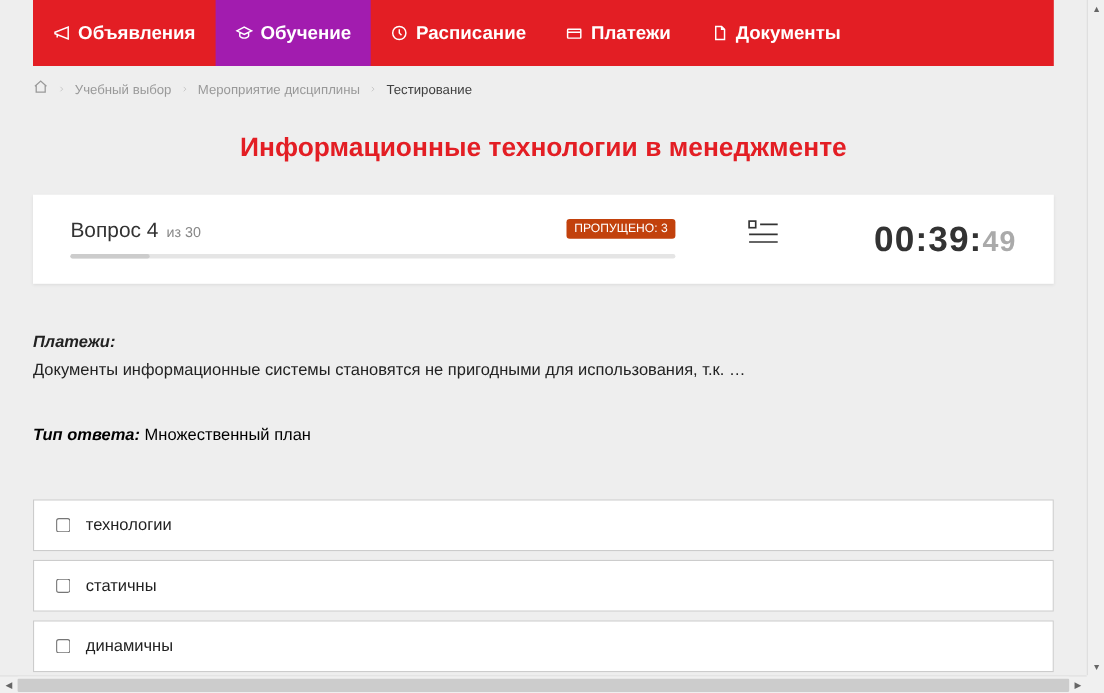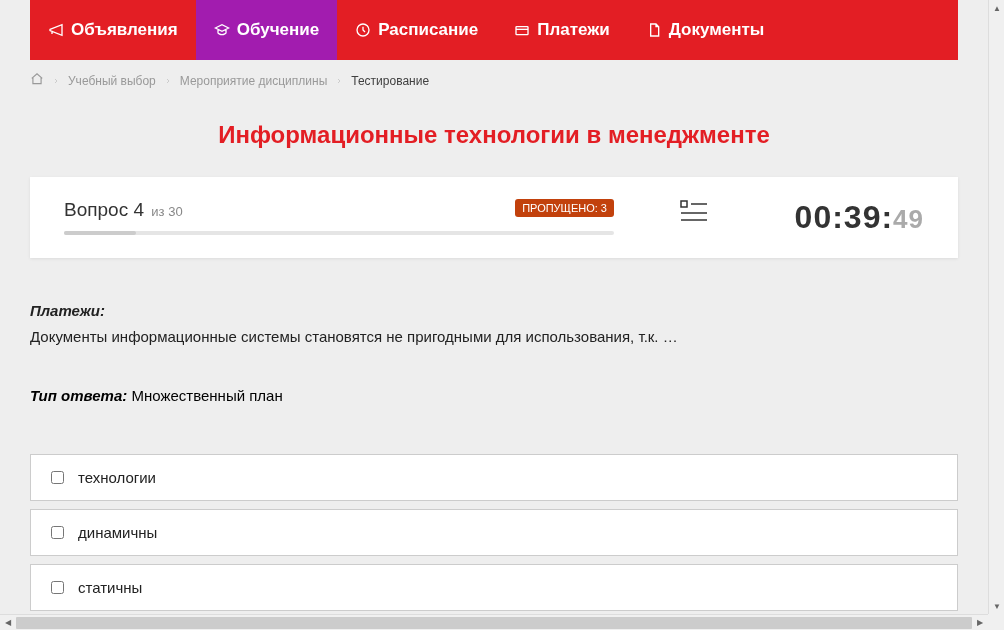--- a/index.html
+++ b/index.html
@@ -396,25 +396,25 @@
     <span>Множественный план</span>
   </div>
 
   <div class="answers-wrap">
     <label class="answer-row">
       <input type="checkbox" style="">
       <span>технологии</span>
     </label>
     <label class="answer-row">
       <input type="checkbox" style="">
-      <span>динамичны</span>
+      <span>статичны</span>
     </label>
     <label class="answer-row">
       <input type="checkbox" style="">
-      <span>статичны</span>
+      <span>динамичны</span>
     </label>
   </div>
 
 </div>
 
 <div class="scrollbar-vert">
   <div class="scroll-arrow-v">▲</div>
   <div style="position:absolute;bottom:0;" class="scroll-arrow-v">▼</div>
 </div>
 <div class="scrollbar-horiz">

